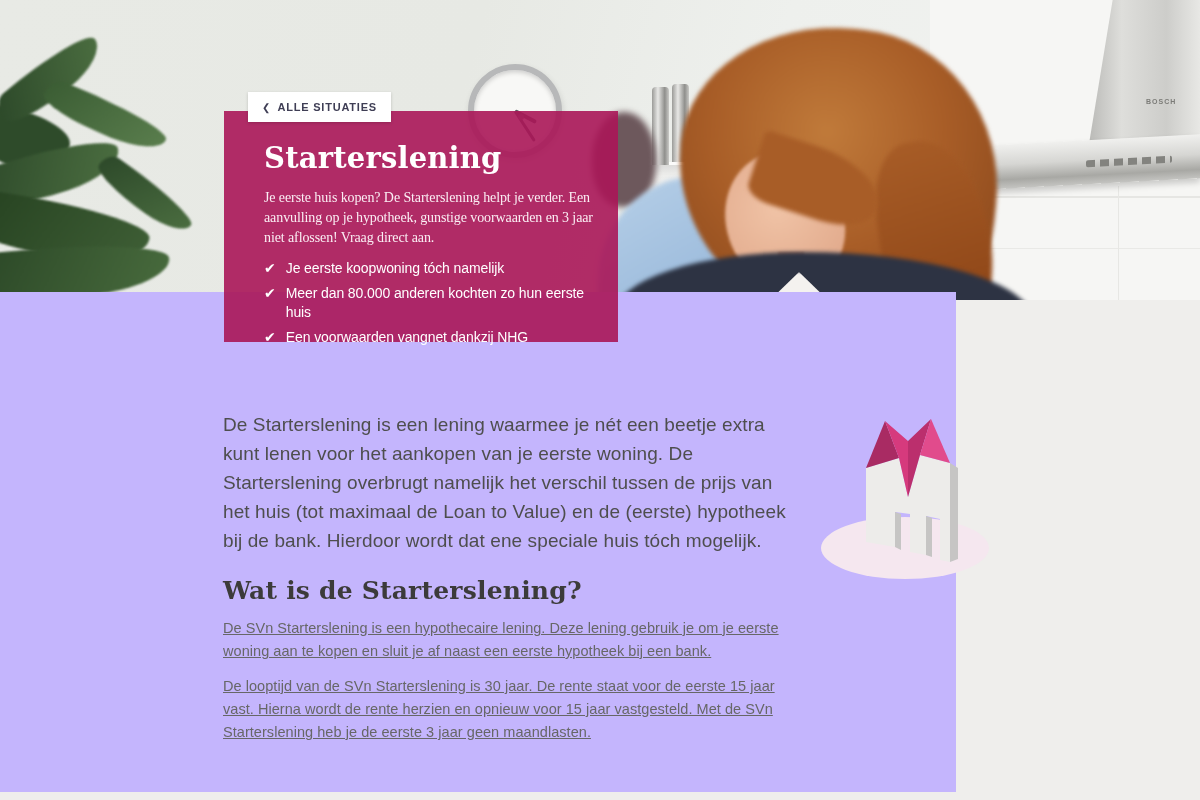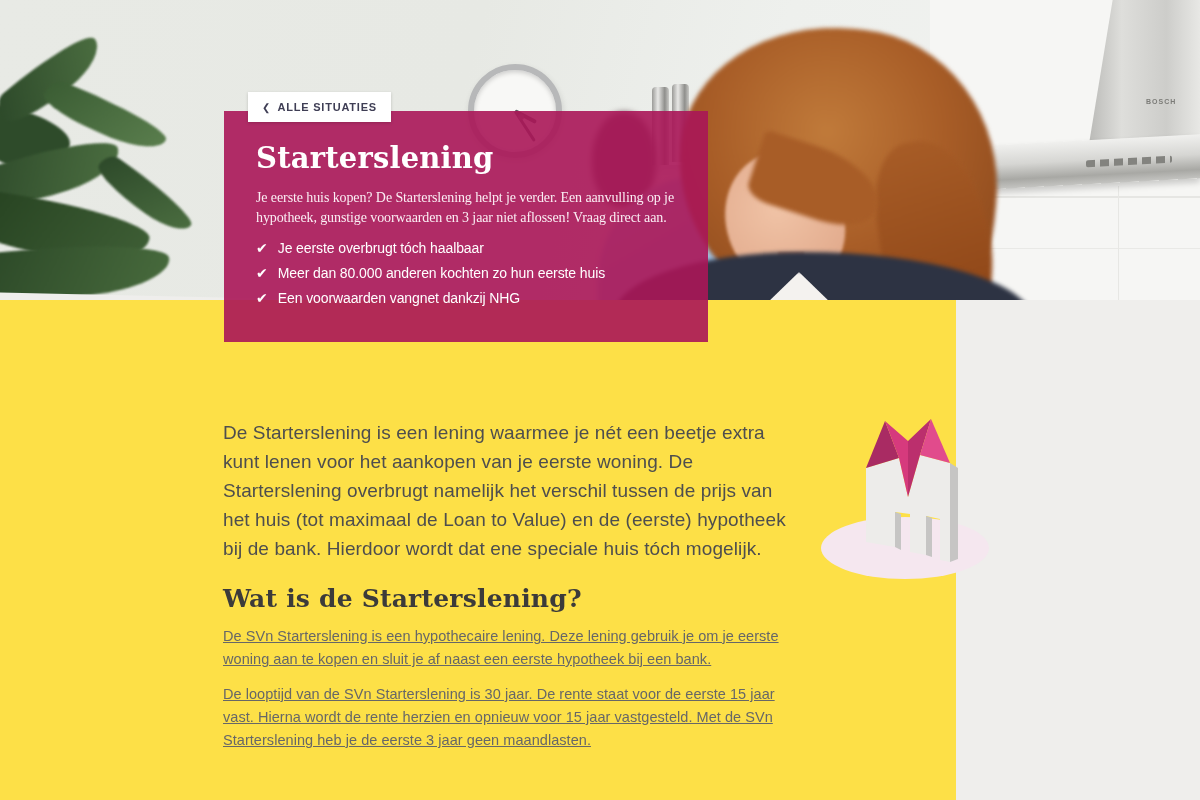--- a/index.html
+++ b/index.html
@@ -78,31 +78,31 @@
   .table-edge { left:-20px; top:266px; width:1260px; height:70px; transform:rotate(1.3deg); transform-origin:0 50%;
                 background:linear-gradient(#fdfdfc 0%,#f4f3f1 55%,#eceaе8 100%); filter:blur(1.5px); }
   .table-fill { left:-20px; top:292px; width:1260px; height:40px; transform:rotate(1.3deg); transform-origin:0 50%; background:#efeeec; }
 
   
   .back-tab { position:absolute; left:248px; top:92px; height:30px; z-index:12; background:#ffffff;
               display:flex; align-items:center; padding:0 14px; box-shadow:0 1px 3px rgba(0,0,0,.18); cursor:pointer; }
   .back-tab .chev { font-size:10px; color:#3f3e55; margin-right:7px; font-weight:bold; }
   .back-tab .lbl { font-size:11px; font-weight:bold; letter-spacing:.8px; color:#3f3e55; }
 
-  .card { position:absolute; left:224px; top:111px; width:484px; height:231px; z-index:10;
-          background:rgba(170,22,88,0.90); color:#fff; padding:30px 22px 0 32px; }
+  .card { position:absolute; left:224px; top:111px; width:394px; height:231px; z-index:10;
+          background:rgba(170,22,88,0.90); color:#fff; padding:30px 22px 0 40px; }
   .card h1 { font-family:"DejaVu Serif","Liberation Serif",serif; font-size:29px; font-weight:bold; letter-spacing:.2px; margin-bottom:13px; }
   .card .card-intro { font-size:14px; line-height:20px; letter-spacing:-.1px; color:#fbeef4;font-family:Liberation Serif, serif; }
   .card .bullets { margin-top:11px; }
   .card .bullet { display:flex; align-items:flex-start; margin-bottom:6px; }
   .card .check { font-size:14px; margin-right:10px; line-height:19px; }
   .card .btxt { font-size:14px; line-height:19px; letter-spacing:-.1px; }
 
   
-  .main { position:absolute; left:0; top:300px; width:956px; height:500px; background:#fde047; z-index:1; }
+  .main { position:absolute; left:0; top:292px; width:956px; height:500px; background:#c4b5fd; z-index:1; }
   .col { position:absolute; left:223px; top:118px; width:574px; }
   .lead { font-size:19px; line-height:29px; color:#4e4e4e; letter-spacing:.1px; }
   .col h2 { font-family:"DejaVu Serif","Liberation Serif",serif; font-size:25px; font-weight:bold; color:#3c3b3a;
             margin-top:21px; margin-bottom:12px; letter-spacing:.2px; }
   .col p.body { font-size:14.5px; line-height:23px; color:#676767; margin-bottom:12px; letter-spacing:.05px;text-decoration:underline; }
 
   
   .illus { position:absolute; left:795px; top:395px; width:210px; height:200px; z-index:2; }
   .illus .shadow { position:absolute; left:26px; top:122px; width:168px; height:62px; border-radius:50%; background:#f5e7ef; }
   .illus svg { position:absolute; left:57px; top:16px; }
@@ -162,21 +162,21 @@
     <span class="chev">❮</span>
     <span class="lbl">ALLE SITUATIES</span>
   </div>
 
   <div class="card">
     <h1>Starterslening</h1>
     <div class="card-intro">Je eerste huis kopen? De Starterslening helpt je verder. Een aanvulling op je hypotheek, gunstige voorwaarden en 3 jaar niet aflossen! Vraag direct aan.</div>
     <div class="bullets">
       <div class="bullet">
         <span class="check">✔</span>
-        <span class="btxt">Je eerste overbrugt tóch haalbaar</span>
+        <span class="btxt">Je eerste koopwoning tóch namelijk</span>
       </div>
       <div class="bullet">
         <span class="check">✔</span>
         <span class="btxt">Meer dan 80.000 anderen kochten zo hun eerste huis</span>
       </div>
       <div class="bullet">
         <span class="check">✔</span>
         <span class="btxt">Een voorwaarden vangnet dankzij NHG</span>
       </div>
     </div>

